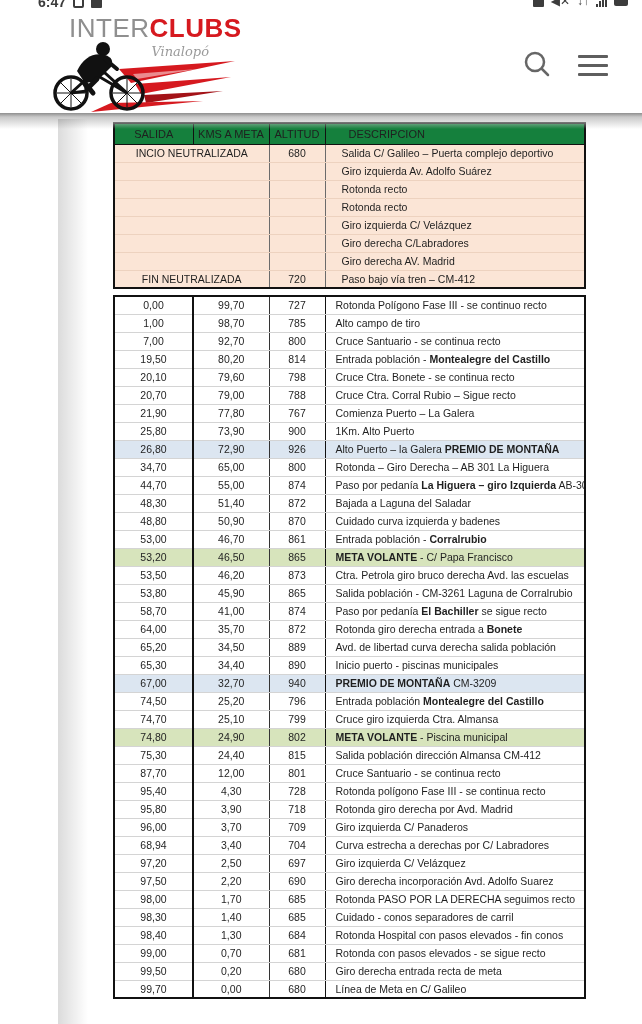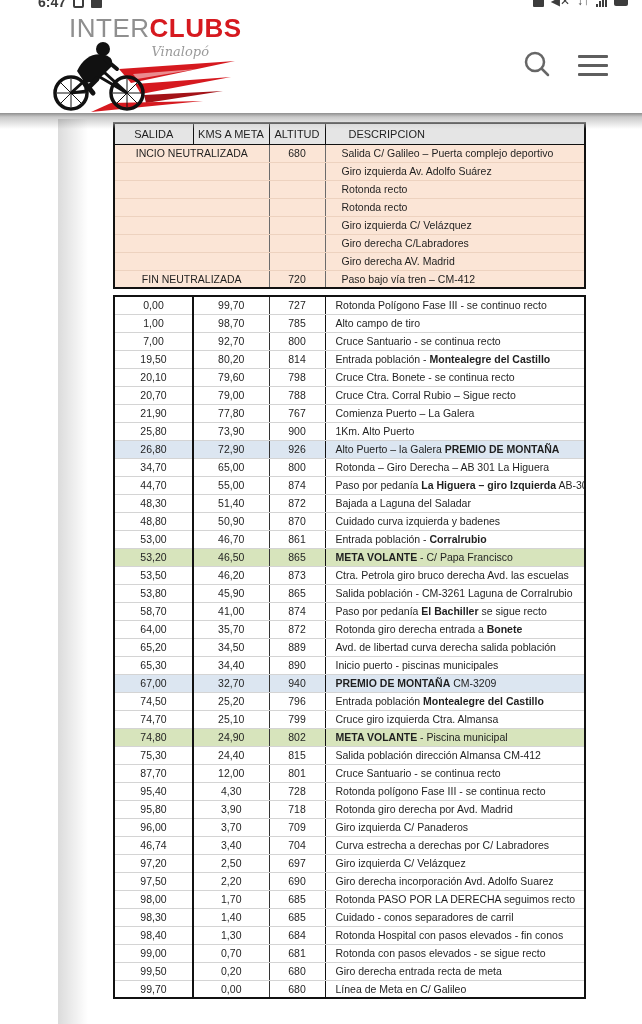--- a/index.html
+++ b/index.html
@@ -45,21 +45,21 @@
 
   table.route-table { border-collapse:collapse; table-layout:fixed; margin-left:113px;
                       width:471px; font-size:10.5px; color:#1f1f1f; }
   .head-table { margin-top:9px; }
   .main-table { margin-top:6px; }
 
   col.c-salida { width:79px; } col.c-kms { width:76px; }
   col.c-alt { width:56px; }   col.c-desc { width:260px; }
 
   .head-table { border:2px solid #111; }
-  .head-table th { border:1px solid #111; background:#e5e5e5; font-weight:normal;
+  .head-table th { border:1px solid #111; background:#15803d; font-weight:normal;
                    height:21px; text-align:center; font-size:11px; }
   .head-table th.th-desc { text-align:left; padding-left:23px; }
 
   .head-table td { height:18px; overflow:hidden; white-space:nowrap; }
   tr.neutral td { background:#fbe5d6; border-bottom:1px solid #edd2bf; }
   tr.neutral td.n-label { text-align:center; border-right:1px solid #6b6b6b; }
   tr.neutral td.n-alt { text-align:center; border-right:1px solid #6b6b6b; }
   tr.neutral td.n-desc { padding-left:16px; }
 
   .main-table { border:2px solid #111; }
@@ -385,21 +385,21 @@
             <td class="d-alt num">718</td>
             <td class="d-desc"><span>Rotonda giro derecha por Avd. Madrid</span></td>
           </tr>
           <tr>
             <td class="d-salida num">96,00</td>
             <td class="d-kms num">3,70</td>
             <td class="d-alt num">709</td>
             <td class="d-desc"><span>Giro izquierda C/ Panaderos</span></td>
           </tr>
           <tr>
-            <td class="d-salida num">46,74</td>
+            <td class="d-salida num">68,94</td>
             <td class="d-kms num">3,40</td>
             <td class="d-alt num">704</td>
             <td class="d-desc"><span>Curva estrecha a derechas por C/ Labradores</span></td>
           </tr>
           <tr>
             <td class="d-salida num">97,20</td>
             <td class="d-kms num">2,50</td>
             <td class="d-alt num">697</td>
             <td class="d-desc"><span>Giro izquierda C/ Velázquez</span></td>
           </tr>

